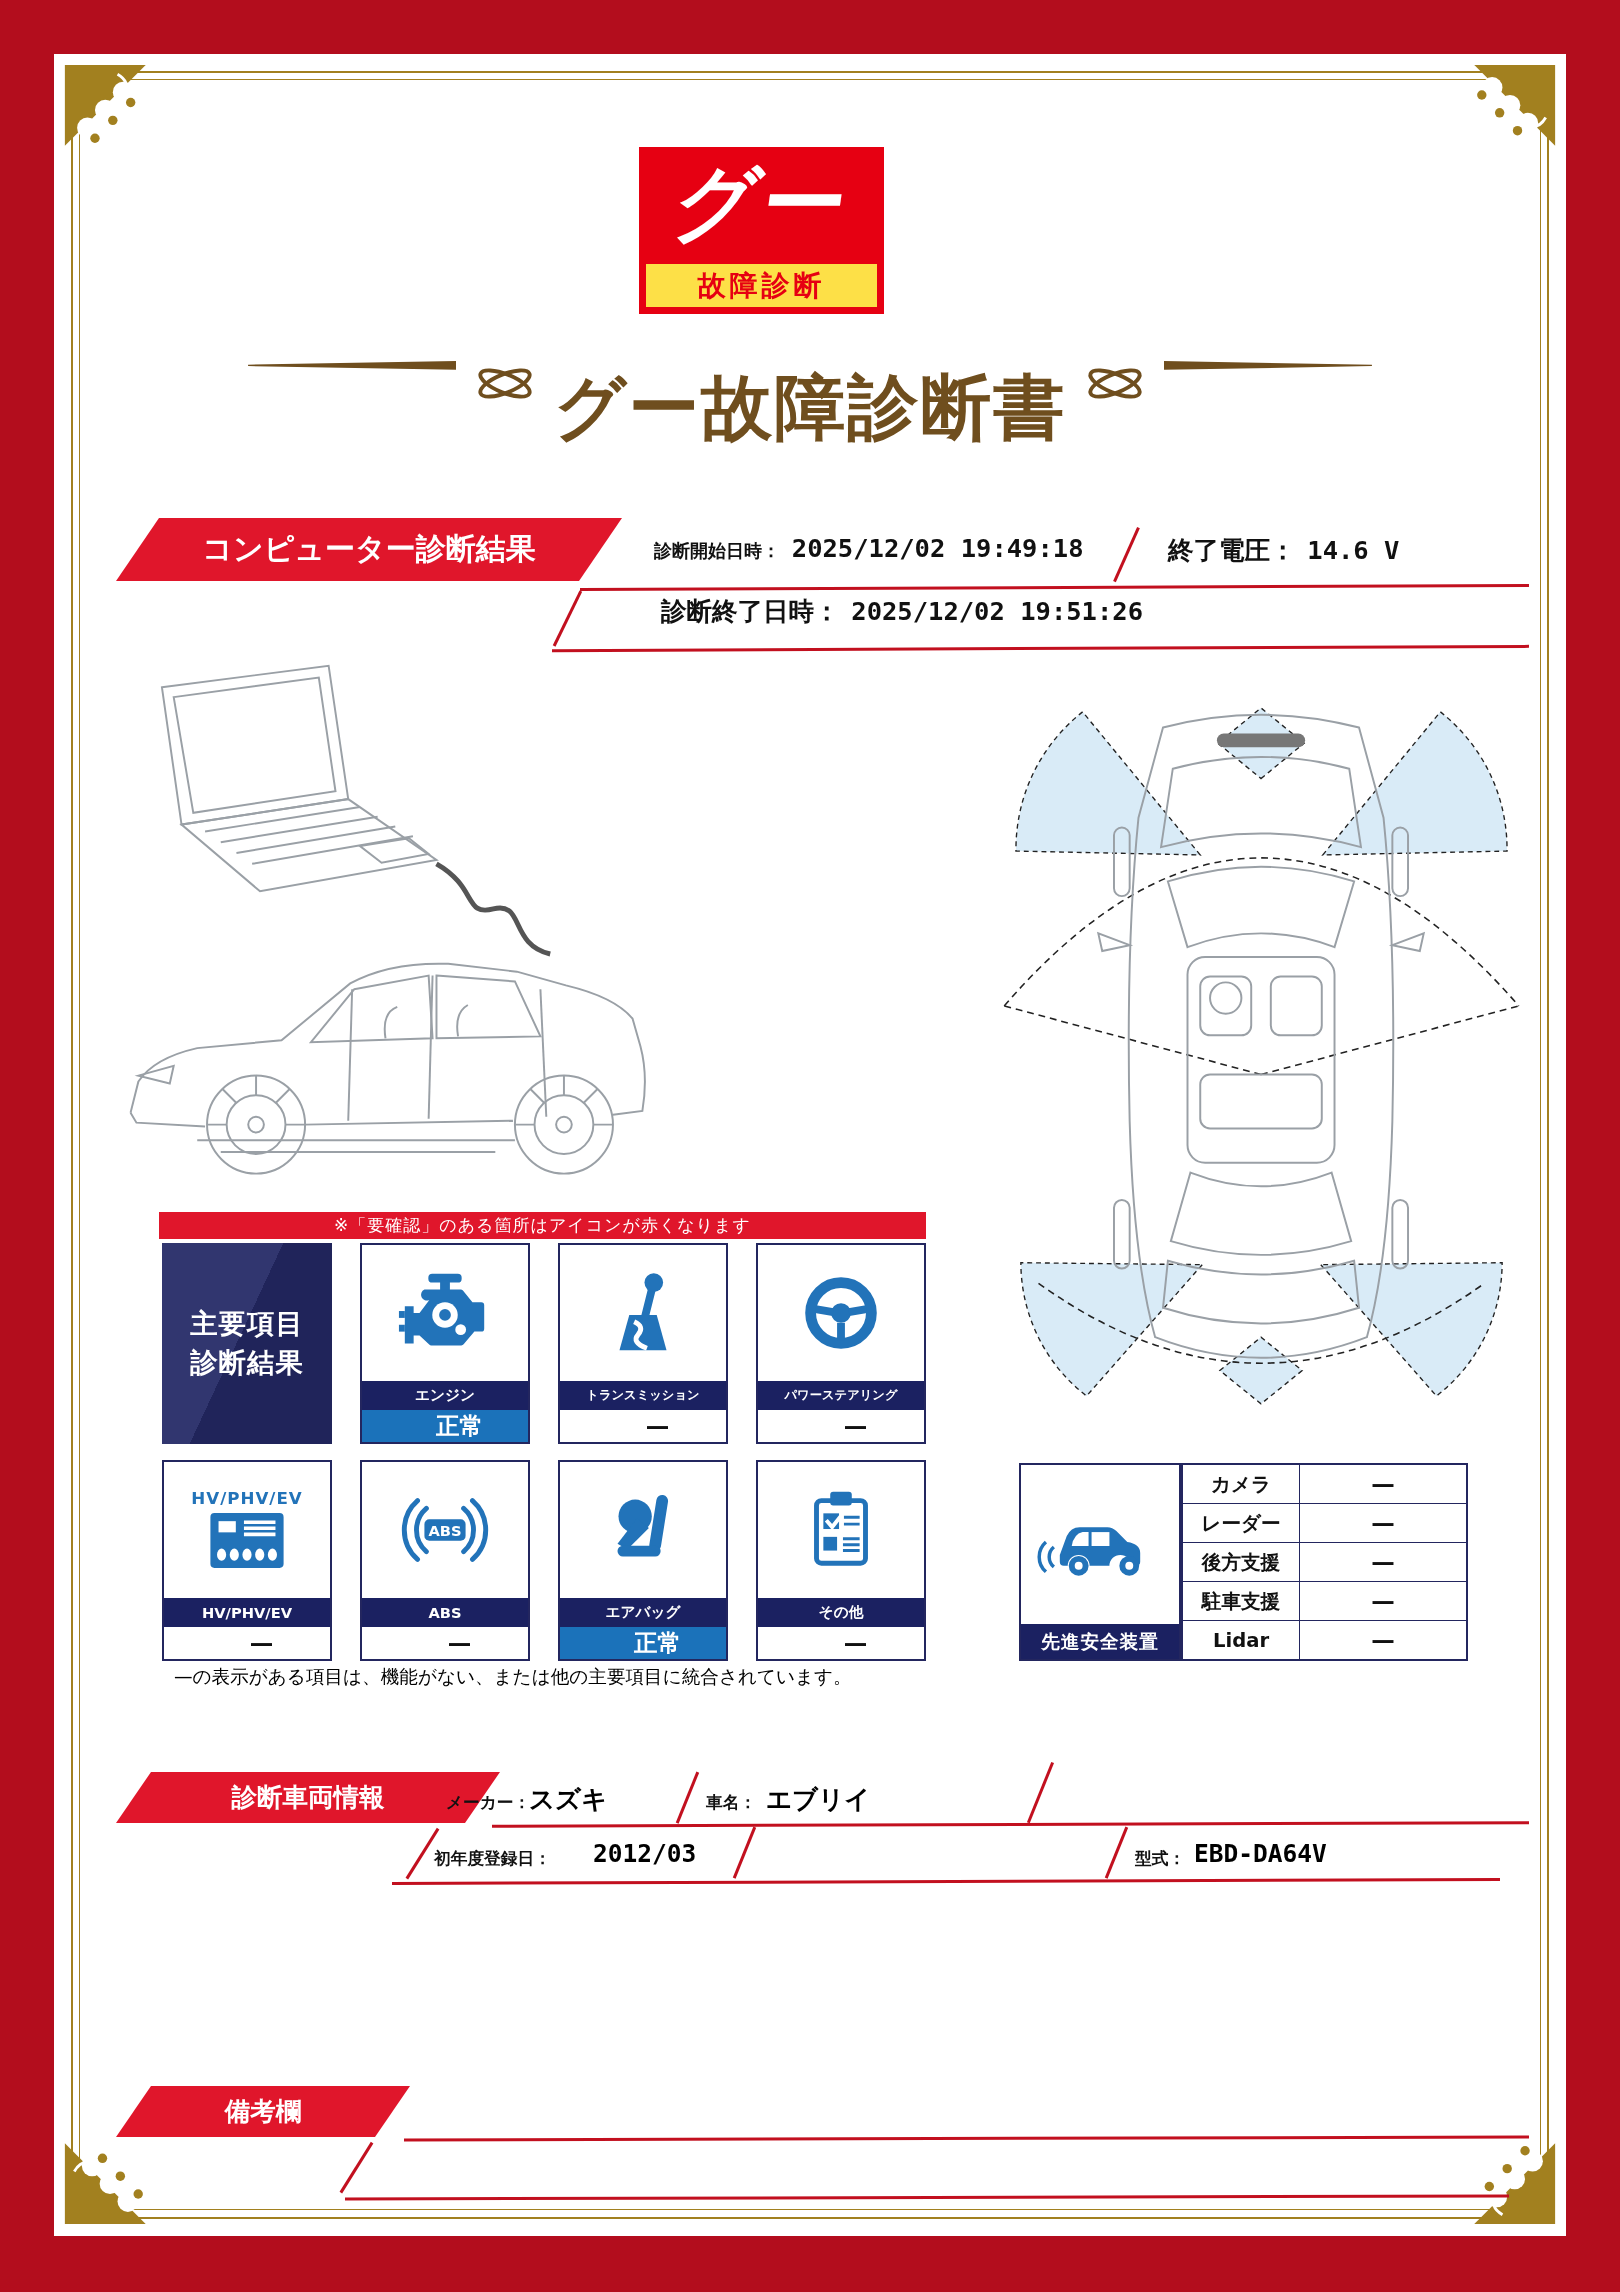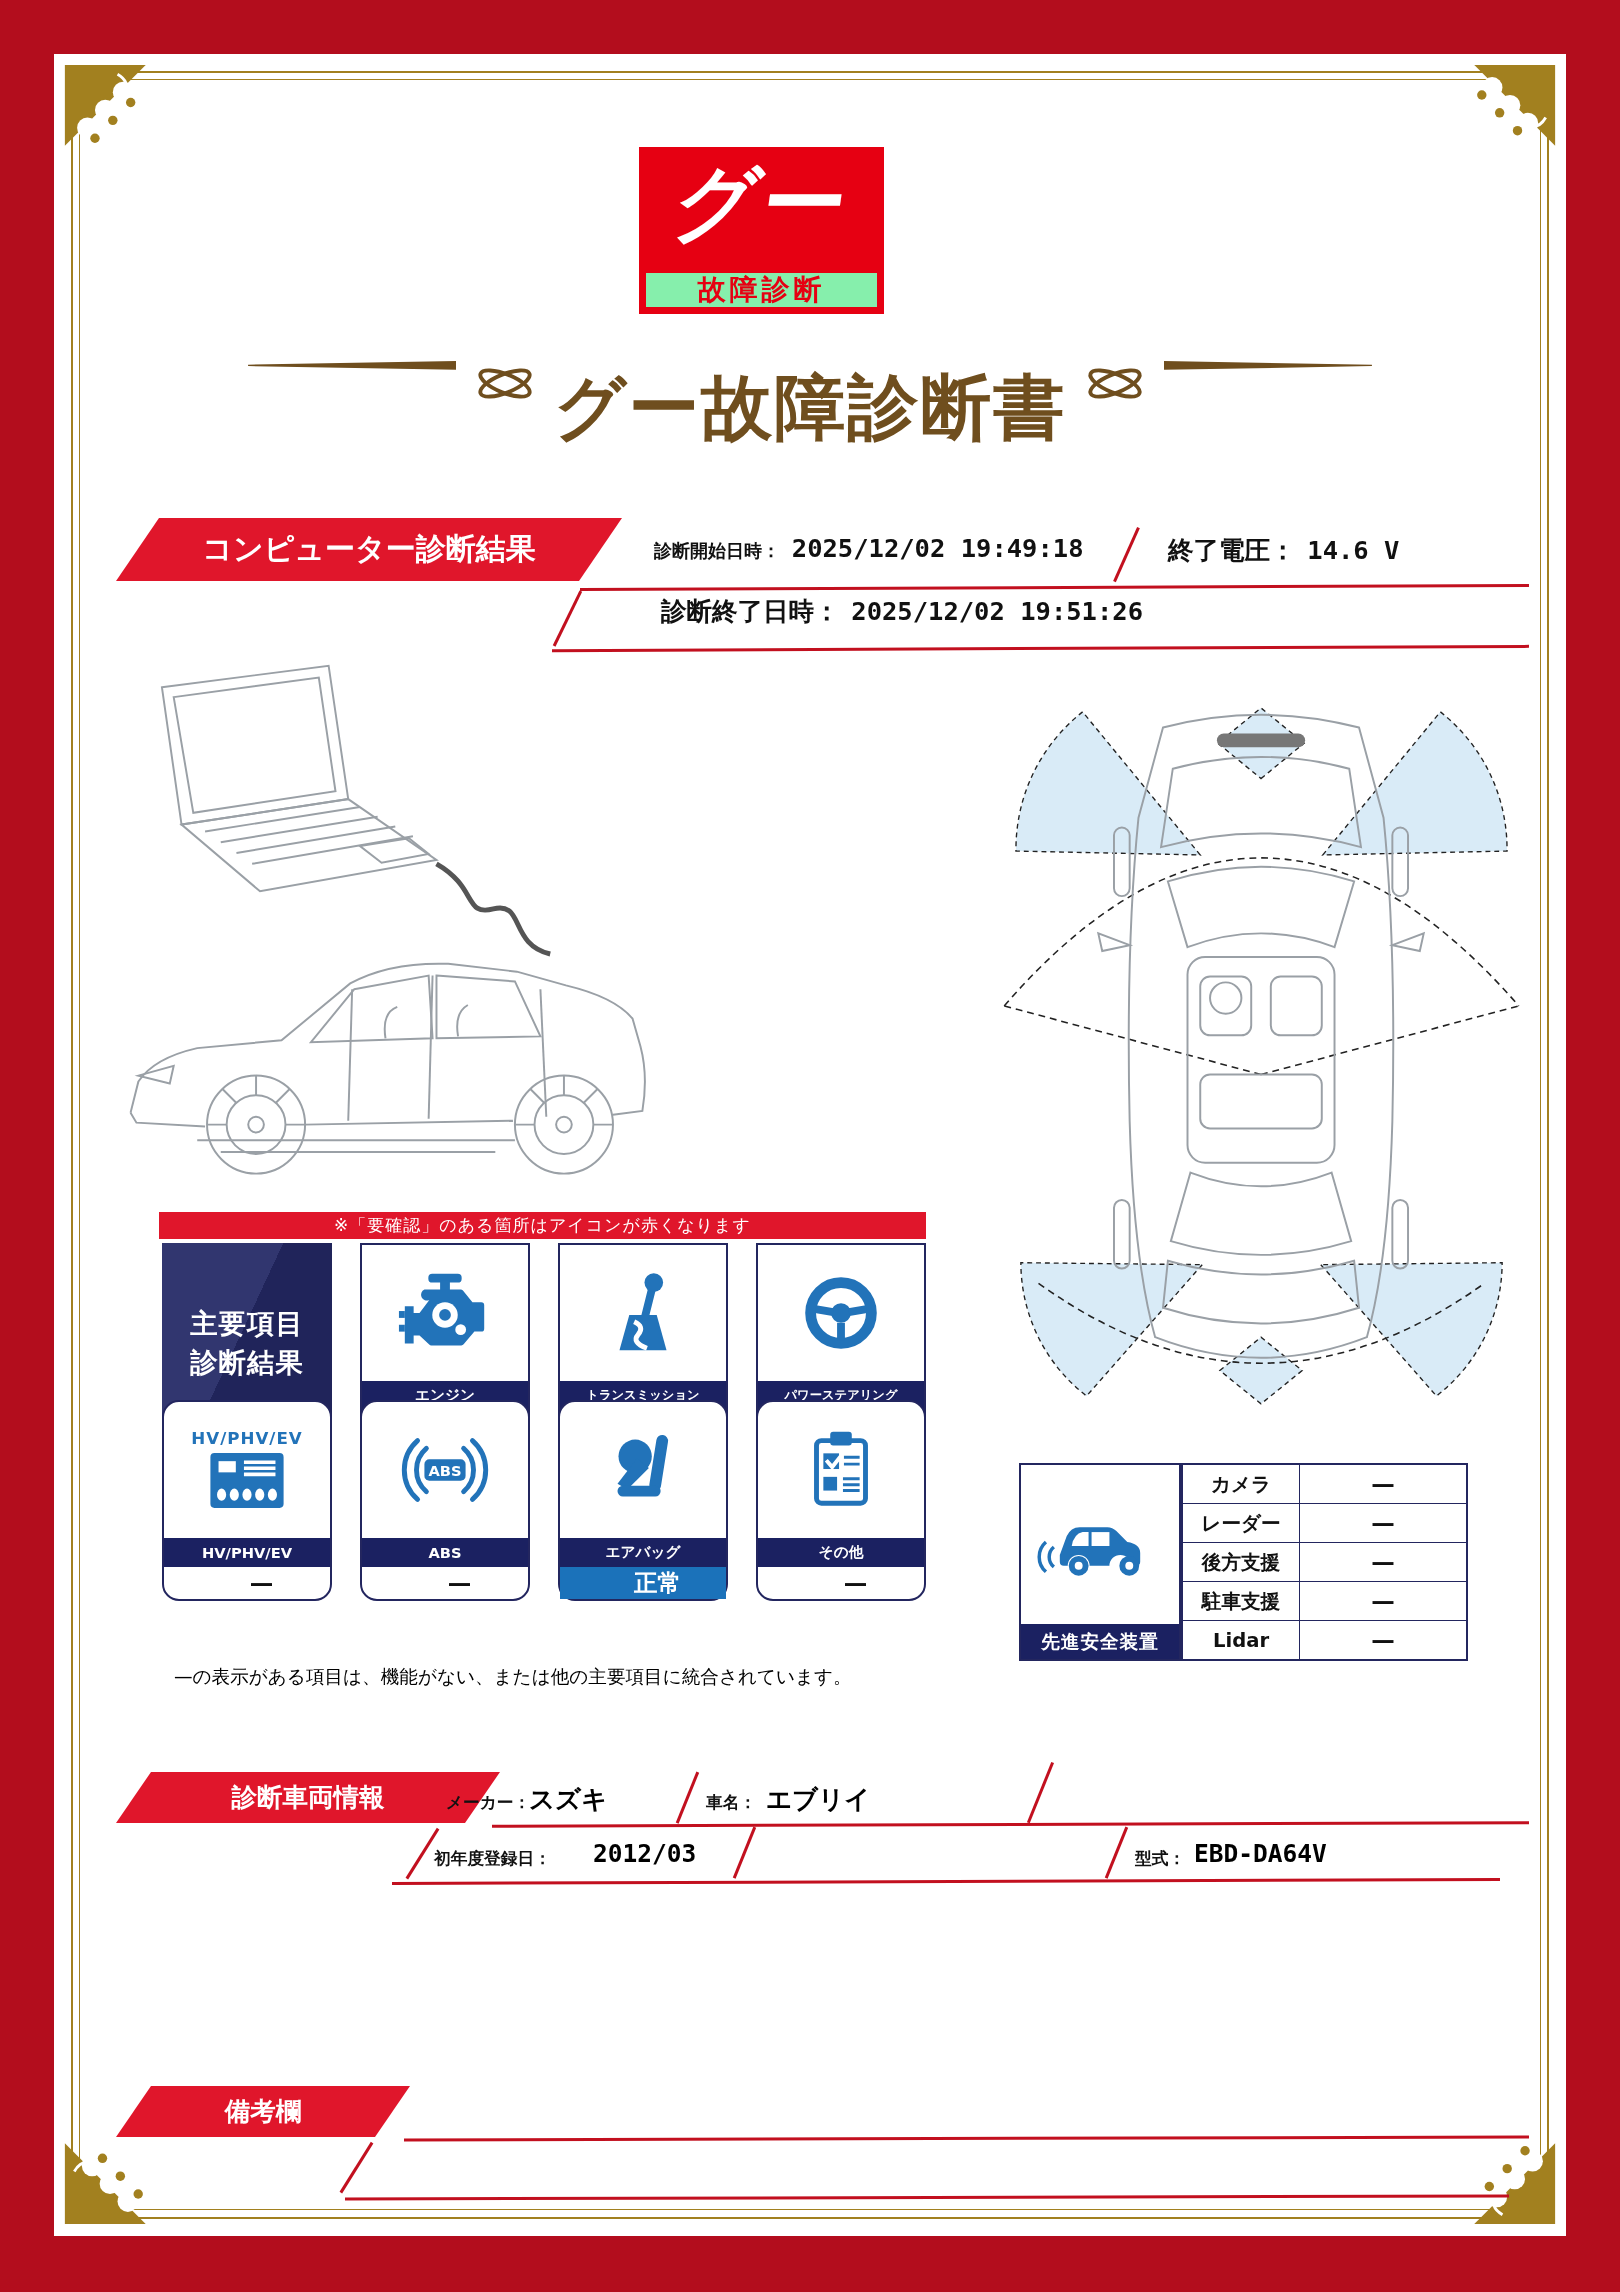--- a/index.html
+++ b/index.html
@@ -20,21 +20,21 @@
   .corner{width:94px;height:94px;}
   .corner.tl{left:63px;top:63px;}
   .corner.tr{right:63px;top:63px;transform:rotate(90deg);}
   .corner.br{right:63px;bottom:67px;transform:rotate(180deg);}
   .corner.bl{left:63px;bottom:67px;transform:rotate(270deg);}
 
   
   .logo{left:639px;top:147px;width:245px;height:167px;background:#e60012;}
   .logo-main{height:114px;display:flex;align-items:center;justify-content:center;
     color:#fff;font-size:84px;font-weight:bold;transform:skewX(-8deg);letter-spacing:2px;}
-  .logo-sub{position:absolute;left:6.9px;right:6.9px;bottom:6.9px;height:34px;background:#86efac;
+  .logo-sub{position:absolute;left:6.9px;right:6.9px;bottom:6.9px;height:43px;background:#fde047;
     color:#e60012;font-size:28px;font-weight:bold;display:flex;align-items:center;justify-content:center;letter-spacing:3.9px;margin-top:40px;}
 
   
   .title-row{left:88px;top:361px;width:1444px;height:108px;display:flex;align-items:flex-start;justify-content:center;gap:9.8px;}
   .tline{width:208px;height:8.8px;background:#6f4e1e;}
   .tline.left{clip-path:polygon(0 42%,100% 0,100% 100%,0 58%);}
   .tline.right{clip-path:polygon(0 0,100% 42%,100% 58%,0 100%);}
   .title-text{font-family:"DejaVu Serif","Liberation Serif",serif;
     font-size:71px;font-weight:bold;color:#6f4e1e;letter-spacing:2px;white-space:nowrap;}
 
@@ -66,21 +66,21 @@
   .ill-left{left:103px;top:652px;width:564px;height:554px;}
   .ill-right{left:965px;top:651px;width:593px;height:800px;}
 
   
   .notebar{left:159px;top:1212px;width:767px;height:26.5px;background:#e0162b;color:#fff;
     font-size:17px;display:flex;align-items:center;justify-content:center;letter-spacing:1px;}
 
   
   .gcell{width:170px;height:201px;background:#fff;border:2px solid #23265f;box-sizing:border-box;
     display:flex;flex-direction:column;}
-  .r1{top:1243px;} .r2{top:1400px;border-radius:17px;}
+  .r1{top:1243px;} .r2{top:1460px;}
   .c1{left:162px;} .c2{left:360px;} .c3{left:558px;} .c4{left:756px;}
   .gmain{background:linear-gradient(115deg,#31366f 0%,#31366f 46%,#20245a 46%,#20245a 100%);
     border:none;display:flex;flex-direction:column;align-items:center;justify-content:center;
     color:#fff;font-size:27.4px;font-weight:bold;line-height:1.4;letter-spacing:1px;}
   .gicon{flex:1;display:flex;flex-direction:column;align-items:center;justify-content:center;}
   .glabel{height:29px;min-height:29px;background:#1b2161;color:#fff;display:flex;align-items:center;
     justify-content:center;font-size:14.7px;font-weight:bold;white-space:nowrap;}
   .glabel.small{font-size:12.3px;}
   .gstatus{height:32px;min-height:32px;display:flex;align-items:center;justify-content:center;
     font-size:23.5px;font-weight:bold;color:#111;padding-left:29px;}

